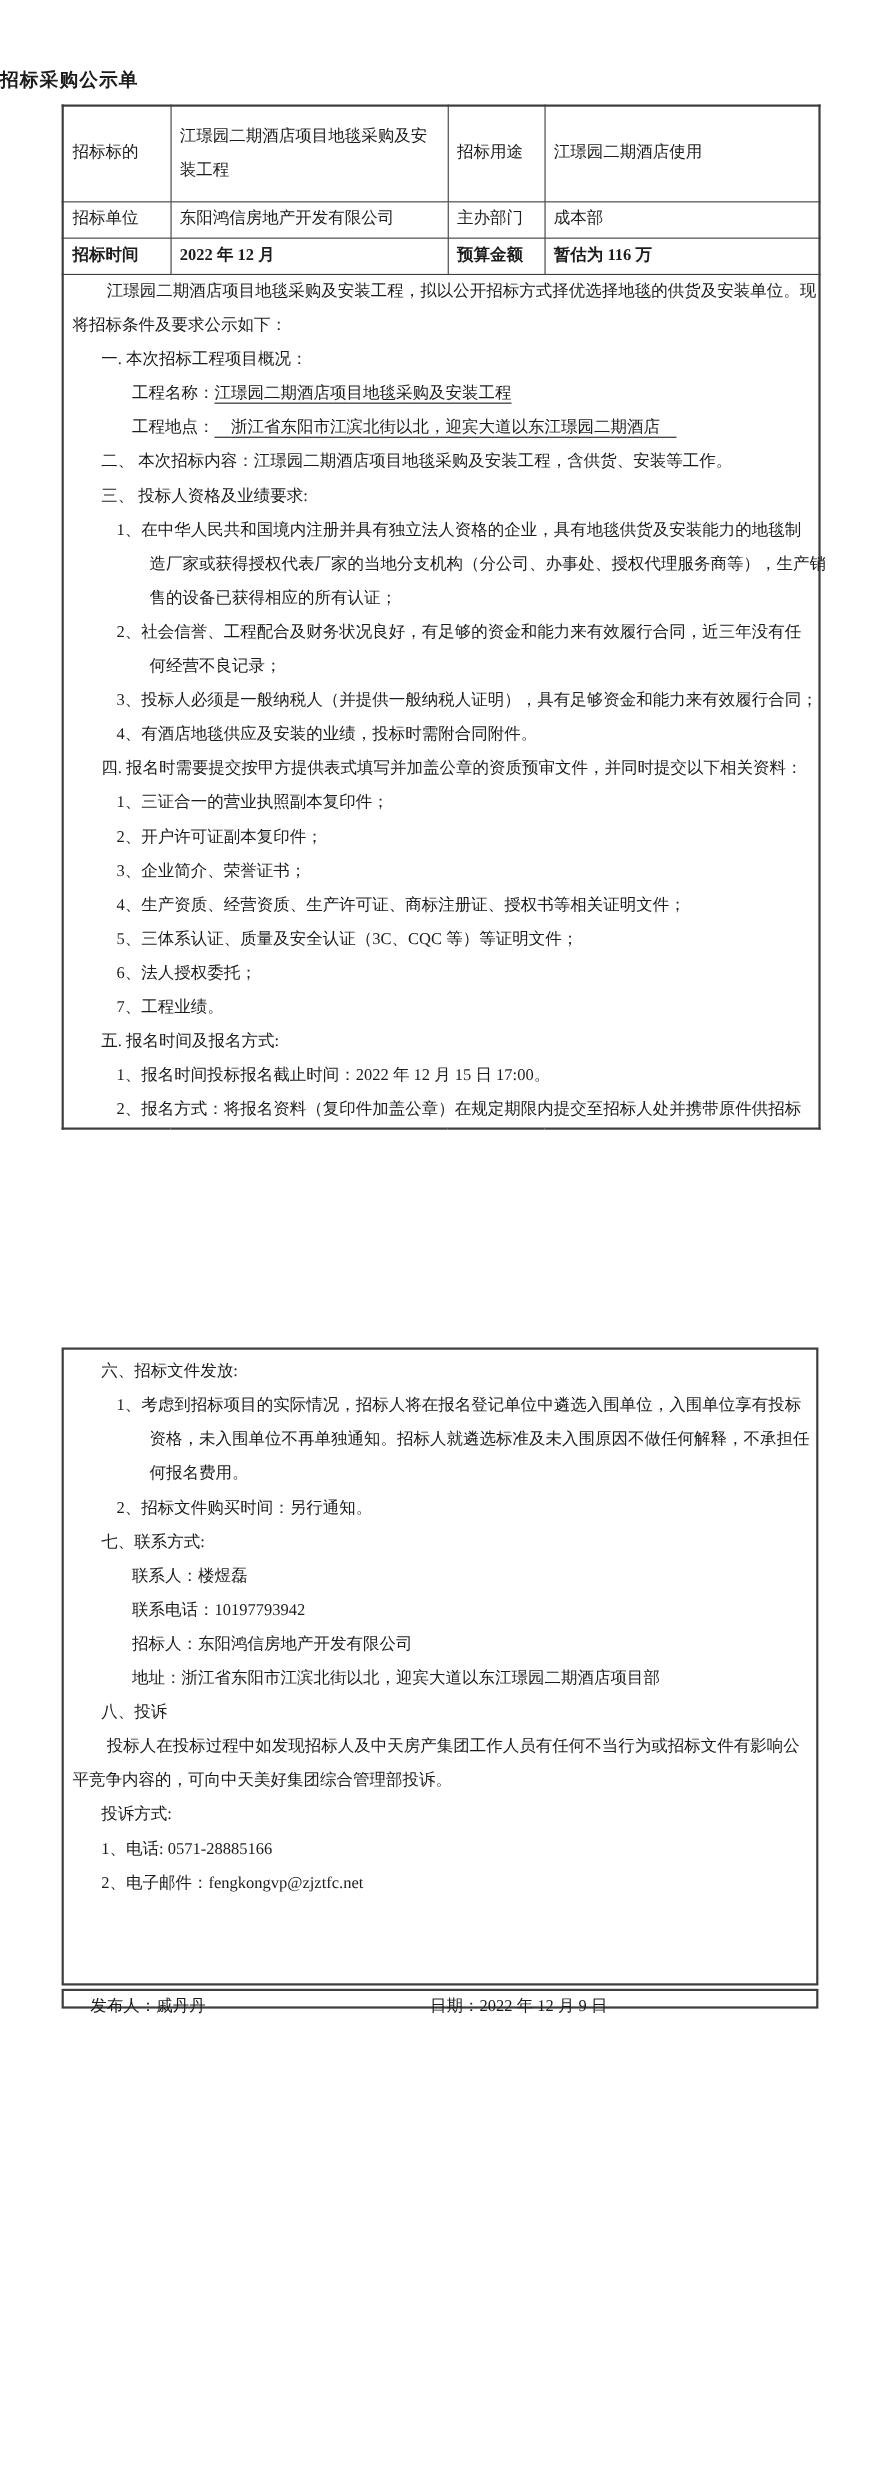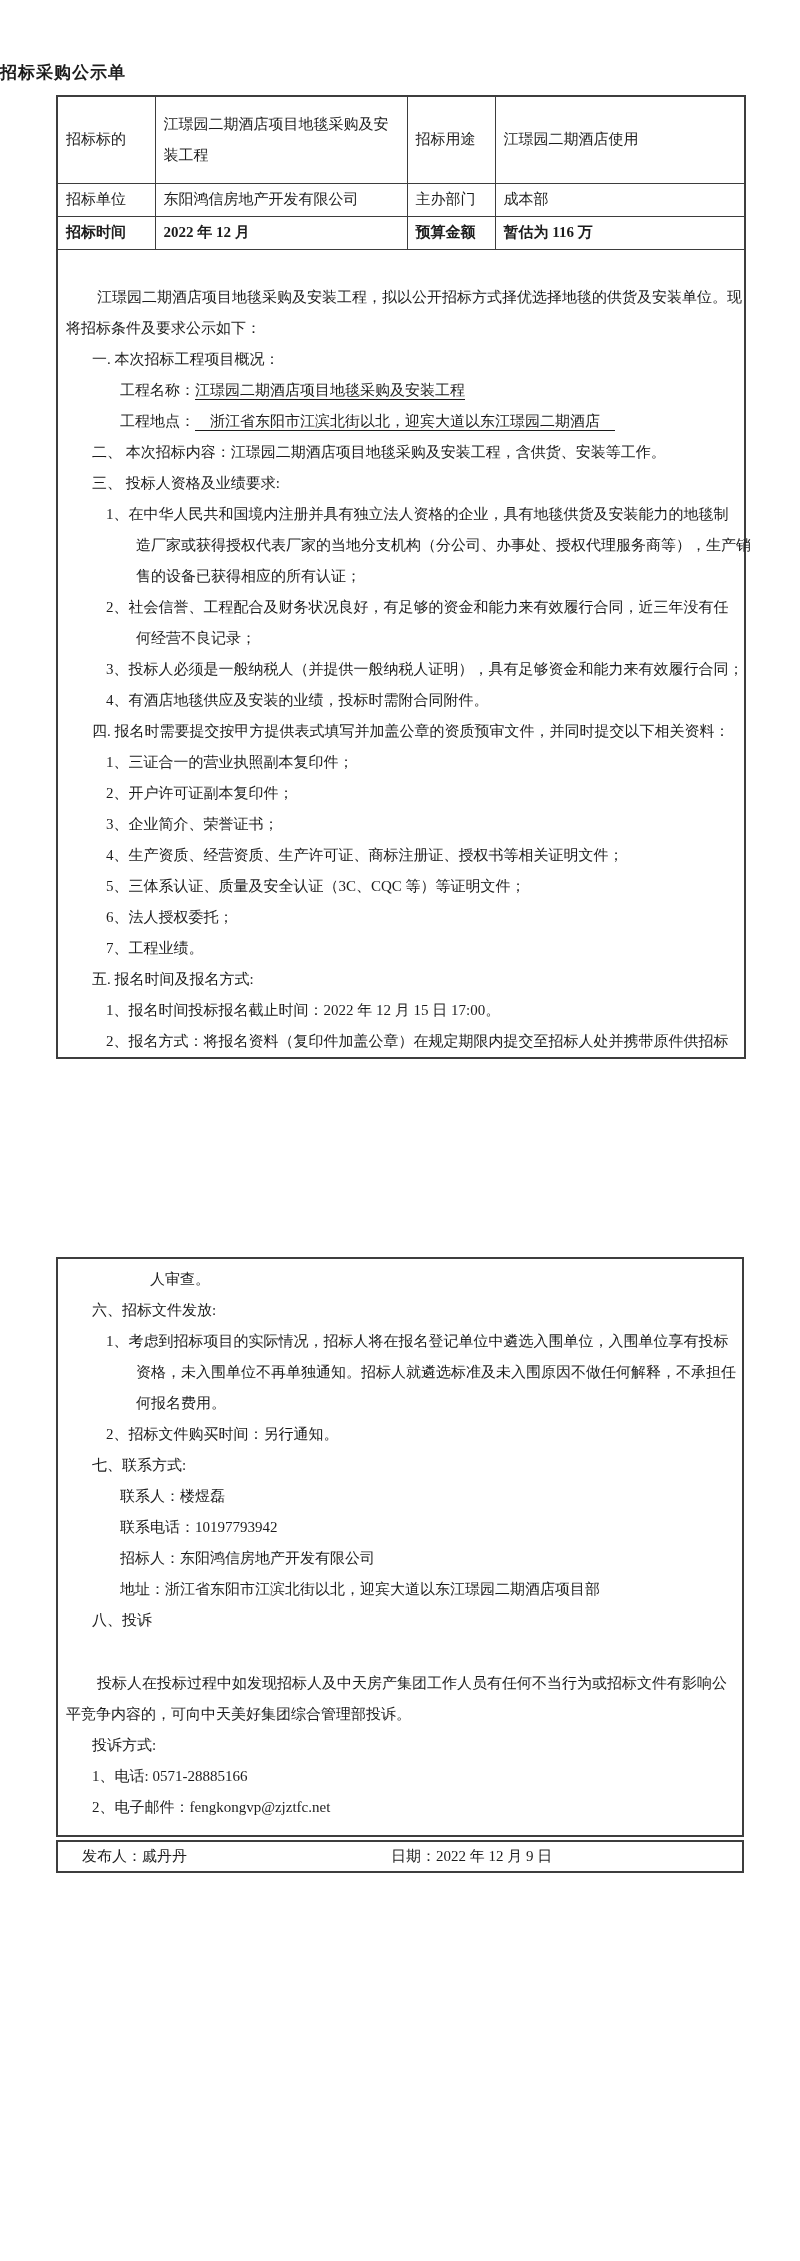--- a/index.html
+++ b/index.html
@@ -22,32 +22,32 @@
     border:1px solid #3d3d3d; font-size:15px; padding:0 8px;
     line-height:31px; vertical-align:middle;
   }
   tr.r1 { height:87px; }
   tr.r2 { height:33px;padding-left:28px; }
   tr.r3 { height:33px;font-weight:bold; }
   td.bodycell { height:775px; vertical-align:top; padding:0 8px; }
   .para {
     font-size:15px; line-height:31px; white-space:nowrap; overflow:visible;
   }
-  .first { text-indent:31px;margin-top:32px; }
+  .first { text-indent:31px; }
   .lv1   { margin-left:26px; }
   .lv2   { margin-left:40px; padding-left:30px; text-indent:-30px; }
   .lv2p  { margin-left:54px; }
   .cont  { margin-left:84px; }
   .u { text-decoration:underline; text-underline-offset:4px; }
   .page2 {
     width:688px; height:580px; margin:198px 0 0 56px;
     border:2px solid #3d3d3d; padding:5px 8px 0 8px; overflow:hidden;
   }
   .foot {
-    width:688px; height:33px; margin:3px 0 0 56px;
+    width:688px; height:18px; margin:3px 0 0 56px;
     border:2px solid #3d3d3d; position:relative;
     font-size:15px; line-height:29px;
   }
   .foot .pub  { position:absolute; left:24px;  top:0; }
   .foot .date { position:absolute; left:333px; top:0; }
 </style>
 </head>
 <body>
 
 <div class="doc-title">招标采购公示单</div>
@@ -100,21 +100,20 @@
           <div class="para lv2"><span>7、工程业绩。</span></div>
           <div class="para lv1"><span>五. 报名时间及报名方式:</span></div>
           <div class="para lv2"><span>1、报名时间投标报名截止时间：2022 年 12 月 15 日 17:00。</span></div>
           <div class="para lv2"><span>2、报名方式：将报名资料（复印件加盖公章）在规定期限内提交至招标人处并携带原件供招标</span></div>
         </td>
   </tr>
 </tbody>
   </table>
 
 <div class="page2">
-    <div class="para cont"><span>人审查。</span></div>
     <div class="para lv1"><span>六、招标文件发放:</span></div>
     <div class="para lv2"><span>1、考虑到招标项目的实际情况，招标人将在报名登记单位中遴选入围单位，入围单位享有投标</span><br><span>资格，未入围单位不再单独通知。招标人就遴选标准及未入围原因不做任何解释，不承担任</span><br><span>何报名费用。</span></div>
     <div class="para lv2"><span>2、招标文件购买时间：另行通知。</span></div>
     <div class="para lv1"><span>七、联系方式:</span></div>
     <div class="para lv2p"><span>联系人：楼煜磊</span></div>
     <div class="para lv2p"><span>联系电话：10197793942</span></div>
     <div class="para lv2p"><span>招标人：东阳鸿信房地产开发有限公司</span></div>
     <div class="para lv2p"><span>地址：浙江省东阳市江滨北街以北，迎宾大道以东江璟园二期酒店项目部</span></div>
     <div class="para lv1"><span>八、投诉</span></div>
     <div class="para first"><span>投标人在投标过程中如发现招标人及中天房产集团工作人员有任何不当行为或招标文件有影响公</span><br><span>平竞争内容的，可向中天美好集团综合管理部投诉。</span></div>

